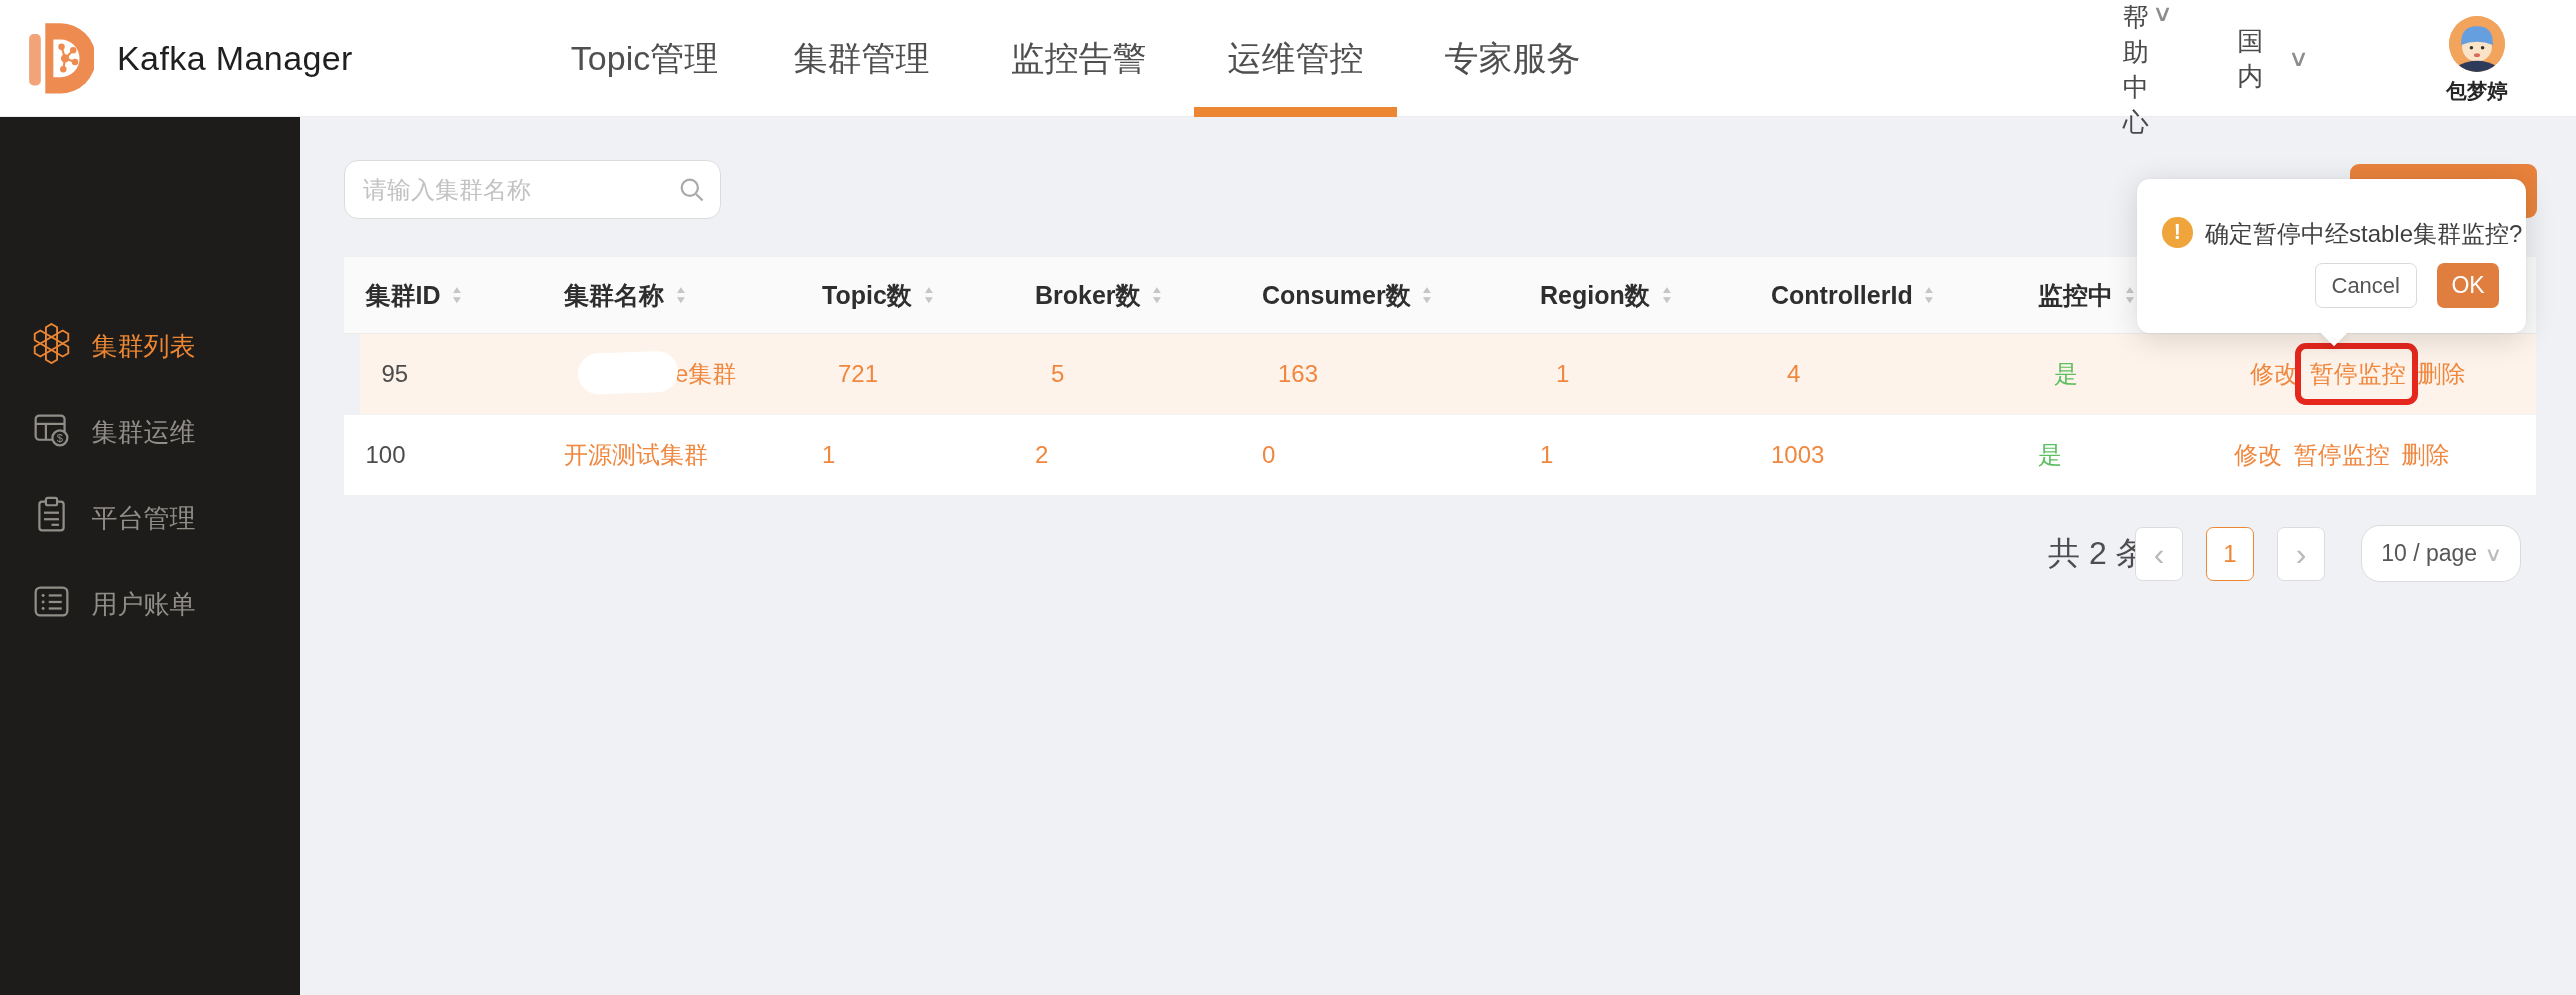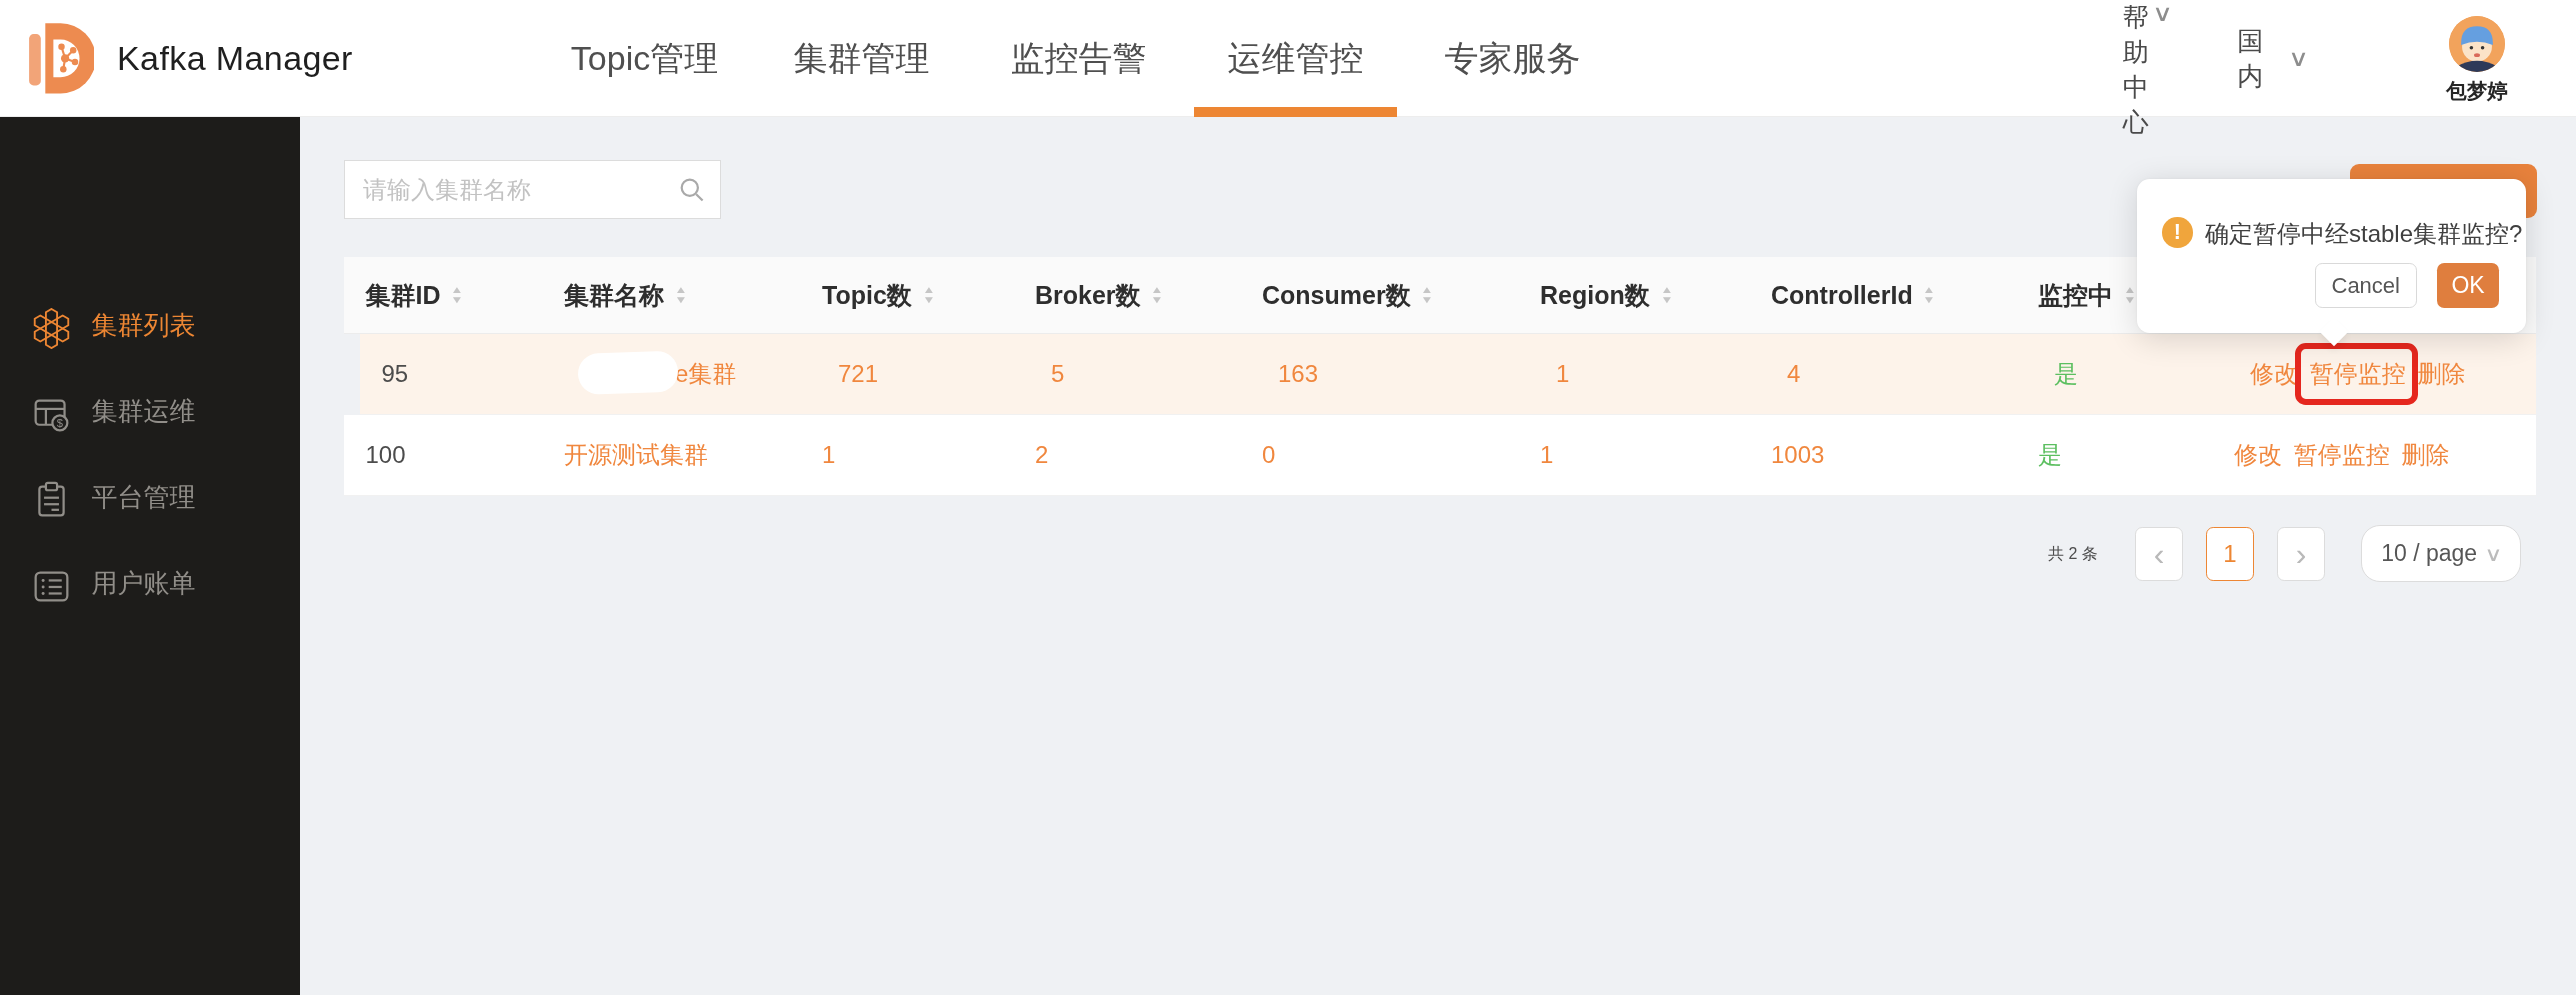--- a/index.html
+++ b/index.html
@@ -39,31 +39,31 @@
   .avatar { width:56px; height:56px; border-radius:50%; overflow:hidden; background:#f2a35c; }
   .user-name { font-size:20.6px; color:#262626; white-space:nowrap; }
 
   
   .sidebar {
     position:absolute; left:0; top:117px; width:300px; height:879px;
     background:#1d1c1a; z-index:15;
   }
   .side-item {
     position:absolute; left:0; width:264px; height:56px;
-    display:flex; align-items:flex-start; padding-left:30.5px; gap:20px;
+    display:flex; align-items:flex-end; padding-left:30.5px; gap:20px;
     font-size:26px; color:#918e89; cursor:pointer;
   }
   .side-item .sicon { width:41px; height:41px; display:flex; align-items:center; justify-content:center; color:#918e89; }
   .side-item.active { color:#ed8633; }
   .side-item.active .sicon { color:#ed8633; }
 
   
   .search-box {
     position:absolute; left:344px; top:160px; width:377px; height:59px;
-    background:#fff; border:1.8px solid #dcdcdc; border-radius:0; z-index:5;
+    background:#fff; border:1.8px solid #dcdcdc; border-radius:14px; z-index:5;
   }
   .search-box input {
     width:100%; height:100%; border:none; outline:none; background:transparent;
     padding:0 57px 0 18px; font-size:24px; color:#333;
     font-family:"Liberation Sans", sans-serif;
   }
   .search-box input::placeholder { color:#c2c2c2; }
   .search-ic { position:absolute; right:14.4px; top:14.4px; width:29px; height:29px; color:#a9a9a9; cursor:pointer; }
 
   
@@ -91,21 +91,21 @@
   }
   .name-text.redacted { padding-left:95px; display:inline-block; }
   .actions { display:flex; gap:11.7px; }
   .act { color:#f0873e; cursor:pointer; position:relative; white-space:nowrap; }
   .annotation-box {
     position:absolute; left:-14.4px; right:-12.6px; top:-15.2px; bottom:-15.2px;
     border:6.3px solid #e5271e; border-radius:10.8px; pointer-events:none; z-index:6;
   }
 
   
-  .pg-total { position:absolute; left:2048px; top:527px; height:54px; display:flex; align-items:center; font-size:16px; color:#4d4d4d; z-index:4; }
+  .pg-total { position:absolute; left:2048px; top:527px; height:54px; display:flex; align-items:center; font-size:32px; color:#4d4d4d; z-index:4; }
   .pg-btn {
     position:absolute; top:527px; width:48px; height:54px;
     background:#fff; border:1.8px solid #dcdcdc; border-radius:7.2px;
     display:flex; align-items:center; justify-content:center;
     font-size:32px; color:#b9b9b9; cursor:pointer; z-index:4;
   }
   .pg-prev { left:2135px; }
   .pg-page { left:2206px; border-color:#ed8633; color:#ed8633; font-size:24px; }
   .pg-next { left:2277px; }
   .pg-size {

